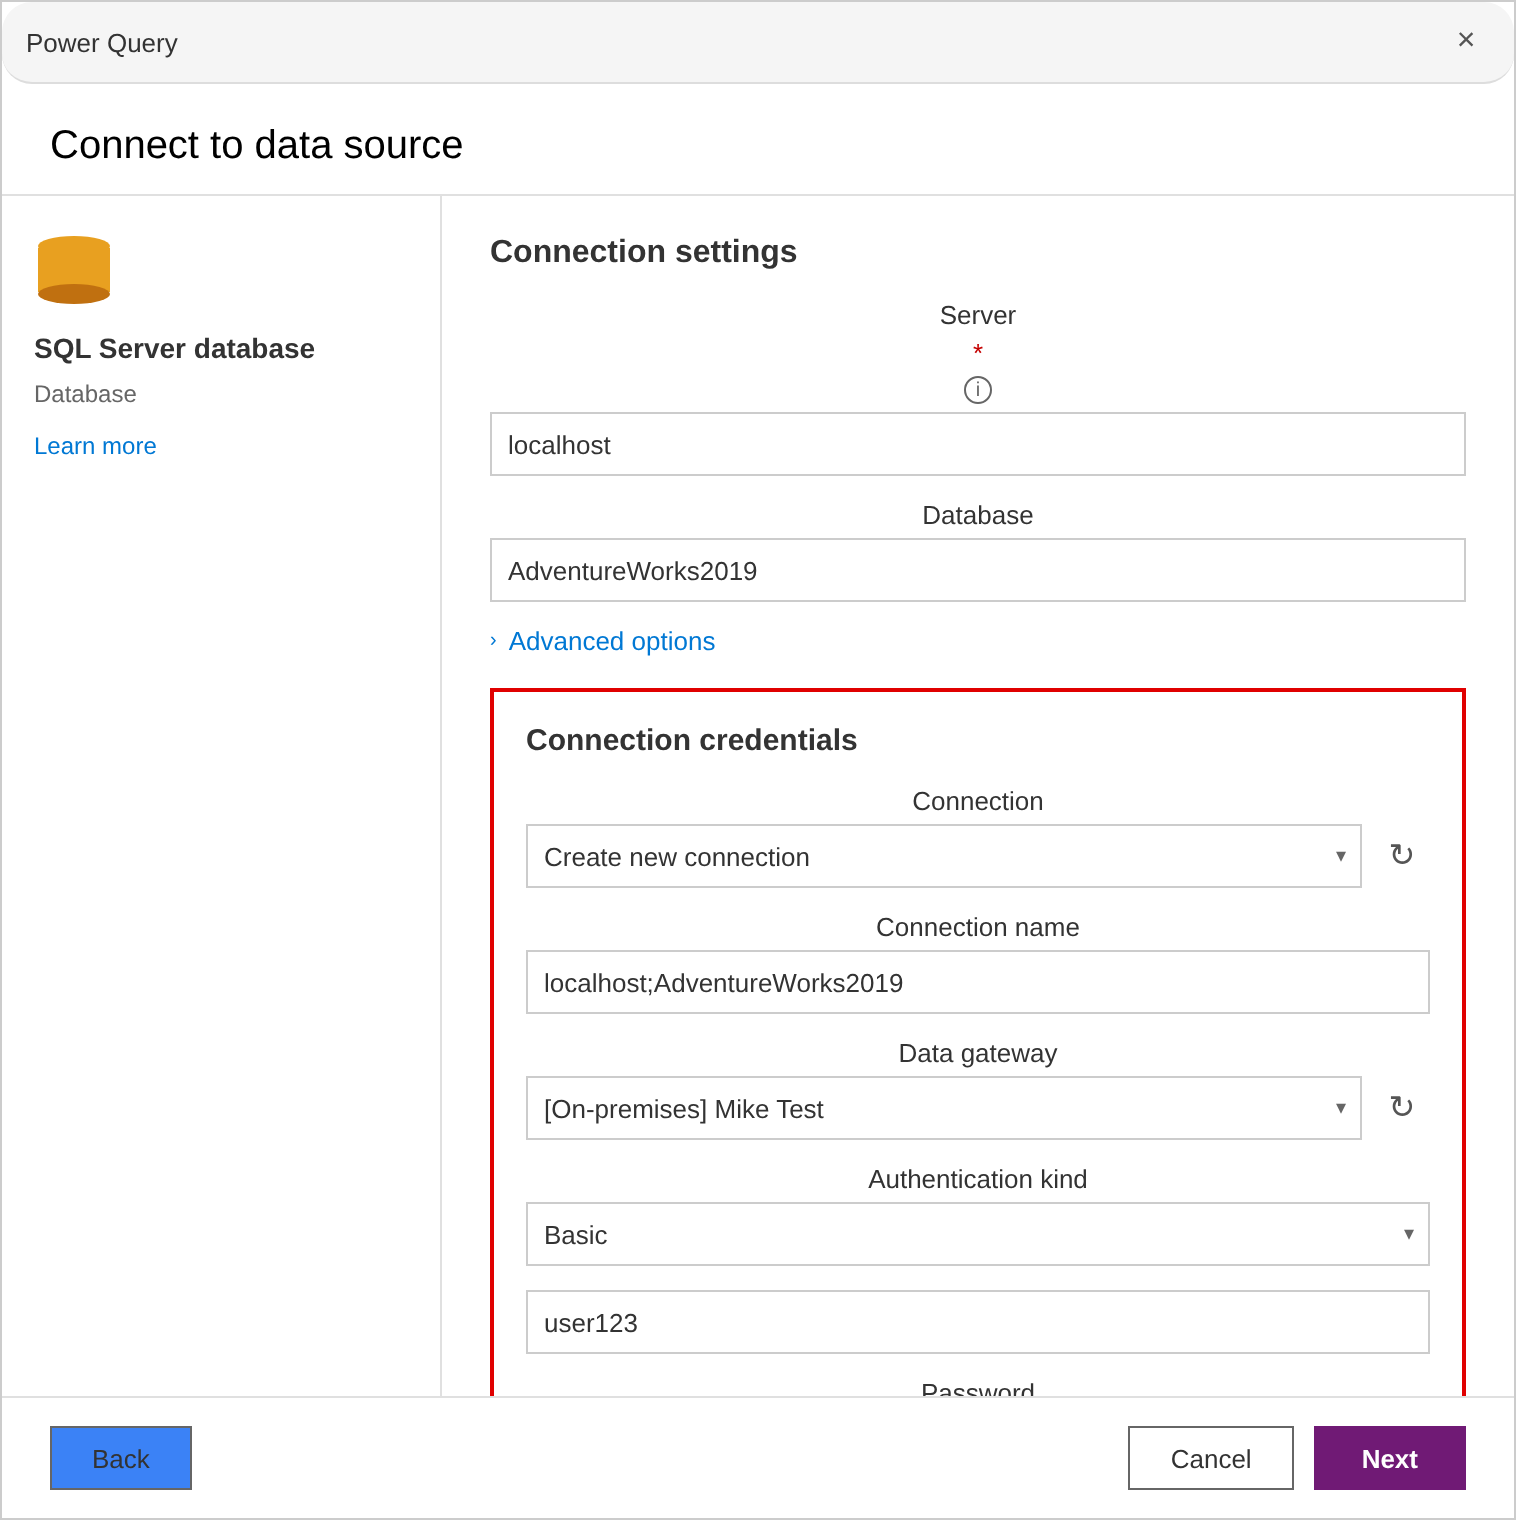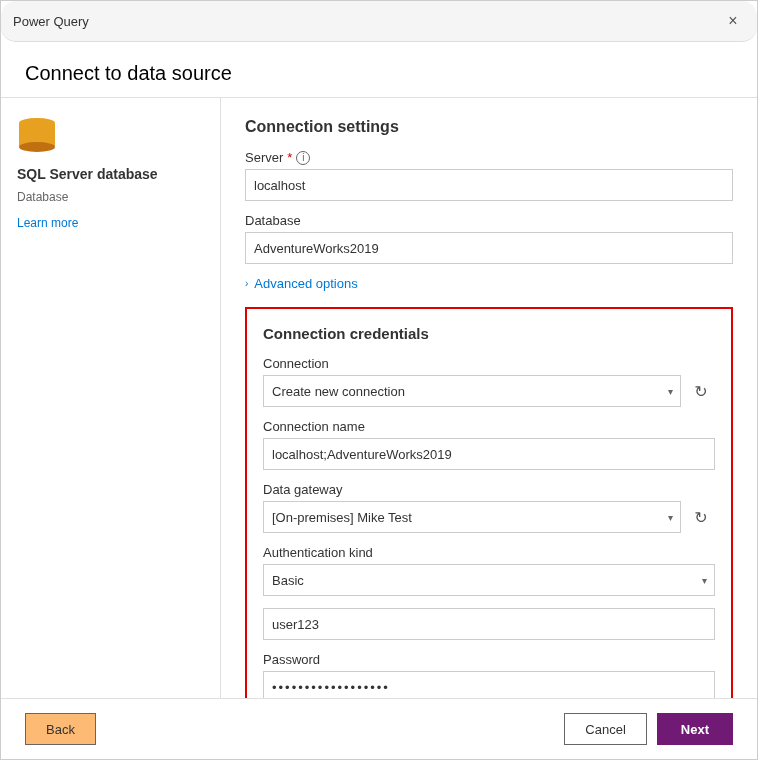--- a/index.html
+++ b/index.html
@@ -103,20 +103,21 @@
     .field-group {
       margin-bottom: 12px;
     }
     .field-label {
       font-size: 13px;
       color: #333;
       margin-bottom: 4px;
       display: flex;
       align-items: center;
       gap: 4px;
+      flex-direction: column;
     }
     .required-star {
       color: #c50000;
     }
     .info-icon {
       width: 14px;
       height: 14px;
       border-radius: 50%;
       border: 1px solid #666;
       display: inline-flex;
@@ -216,21 +217,21 @@
     }
     .footer-left { }
     .footer-right {
       display: flex;
       gap: 10px;
     }
     .btn-back {
       height: 32px;
       padding: 0 20px;
       border: 1px solid #666;
-      background: #fdba74;
+      background: #3b82f6;
       font-size: 13px;
       color: #333;
       cursor: pointer;
     }
     .btn-cancel {
       height: 32px;
       padding: 0 20px;
       border: 1px solid #666;
       background: #fff;
       font-size: 13px;

